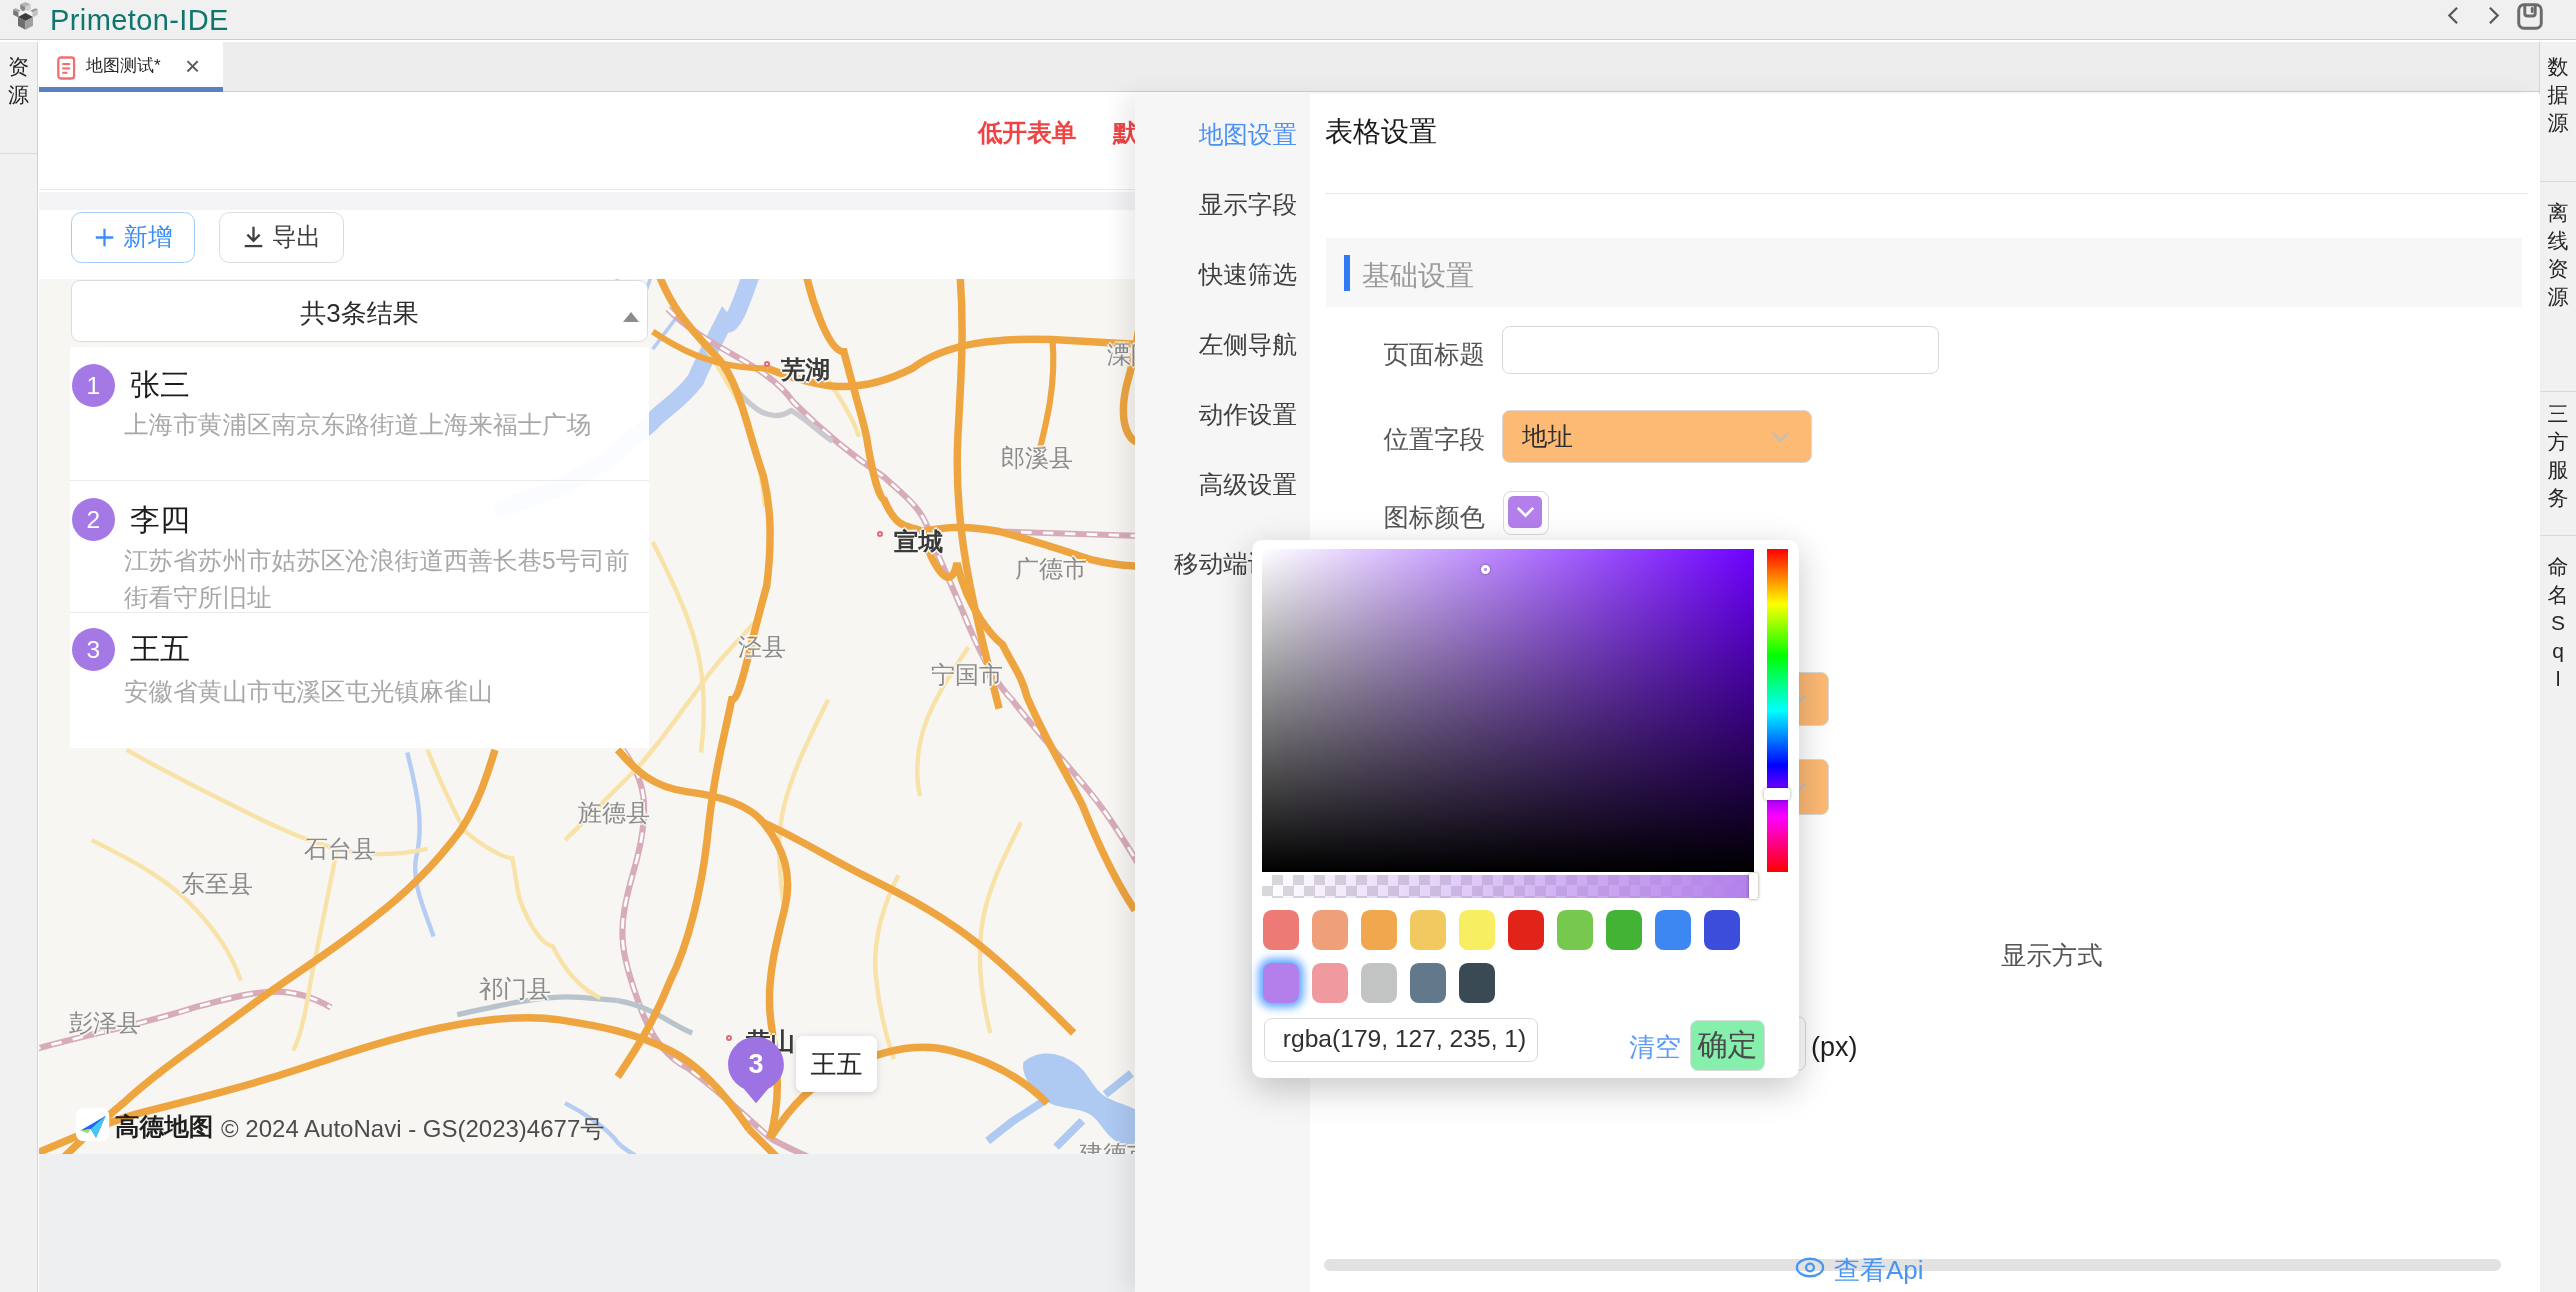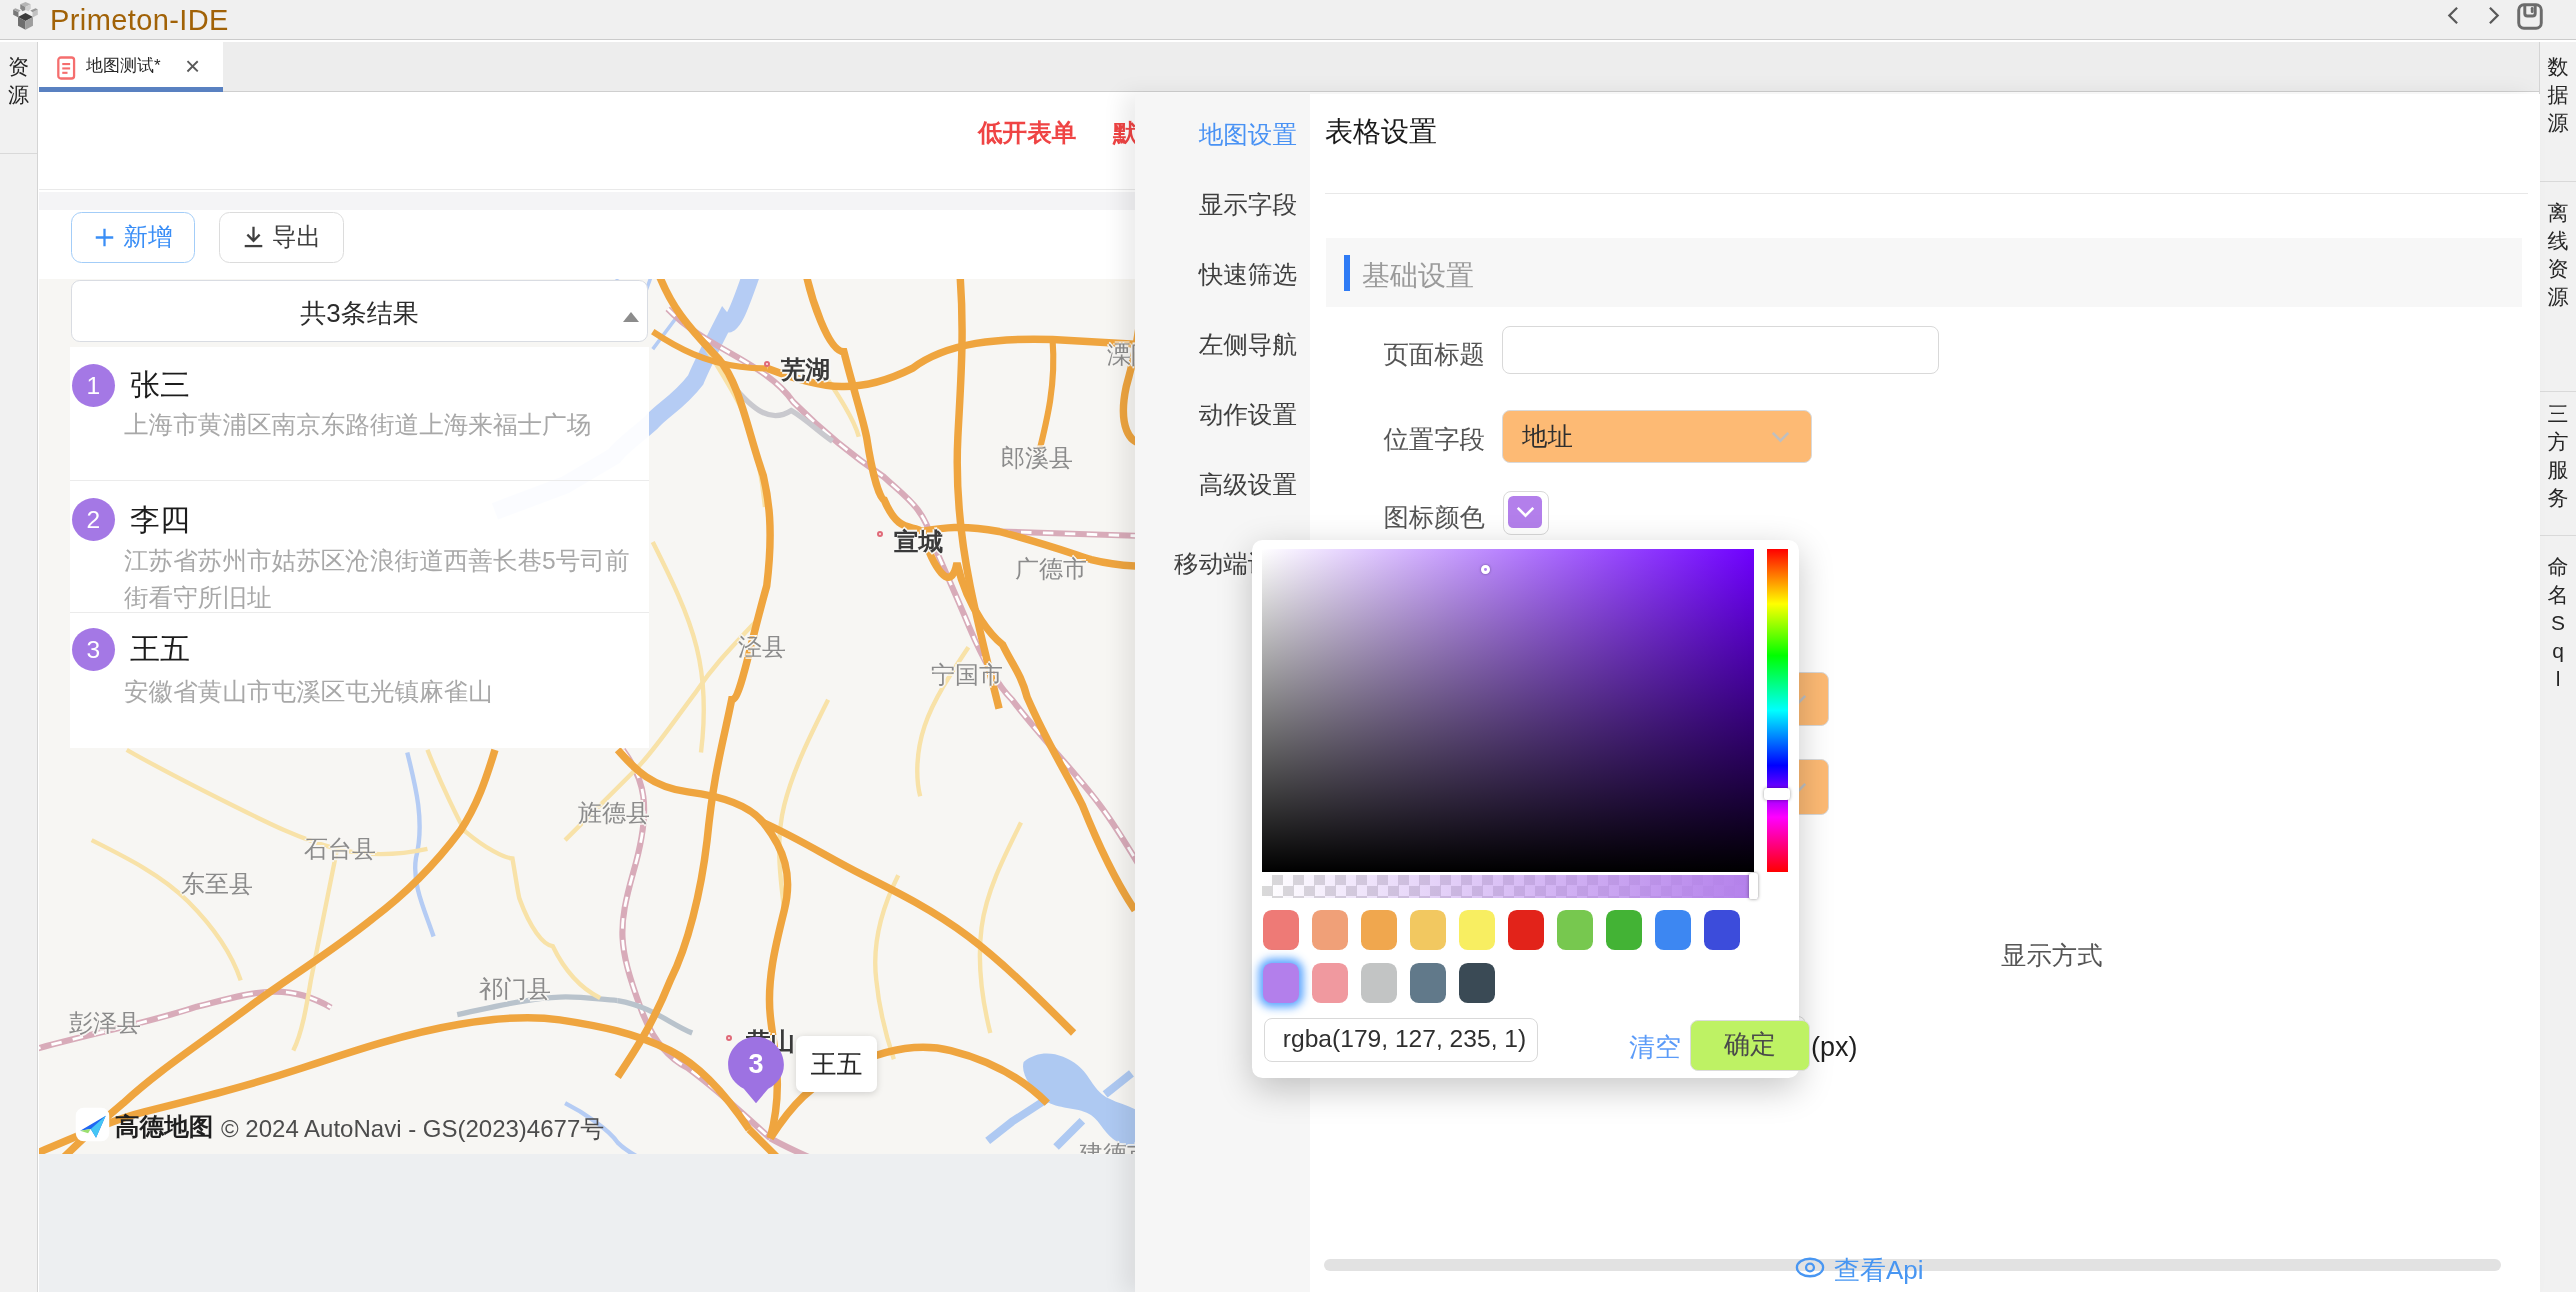--- a/index.html
+++ b/index.html
@@ -4,21 +4,21 @@
 <style>
 * { margin:0; padding:0; box-sizing:border-box; }
 html,body { width:2576px; height:1292px; overflow:hidden; background:#fff;
   font-family:"Liberation Sans", sans-serif; }
 .abs { position:absolute; }
 
 
 #topbar { position:absolute; left:0; top:0; width:2576px; height:40px;
   background:#f0f0f0; border-bottom:1.8px solid #cbcbcb; }
 #topbar h1 { position:absolute; left:50px; top:3.5px; font-size:29px; font-weight:500;
-  color:#a16207; letter-spacing:0.4px; }
+  color:#0f766e; letter-spacing:0.4px; }
 
 
 #leftbar { position:absolute; left:0; top:42px; width:38px; height:1250px;
   background:#f1f1f1; border-right:1.8px solid #d4d4d4; }
 #rightbar { position:absolute; left:2539px; top:42px; width:37px; height:1250px;
   background:#f1f1f1; border-left:1.8px solid #d4d4d4; }
 .vtext { position:absolute; width:100%; text-align:center; font-size:21px; color:#262626;
   line-height:28px; }
 .vdiv { position:absolute; left:0; width:100%; height:0; border-top:1.8px solid #d9d9d9; }
 
@@ -125,22 +125,22 @@
 #alpha { position:absolute; left:9.6px; top:335px; width:496px; height:23px;
   background-image:linear-gradient(to right, rgba(179,127,235,0), rgba(179,127,235,1)),
     repeating-conic-gradient(#d9d9d9 0% 25%, #fff 0% 50%);
   background-size:100% 100%, 21px 21px; }
 #alphah { position:absolute; left:487px; top:-1.8px; width:9.6px; height:25.4px; background:#fff;
   border-radius:2.6px; box-shadow:0 0 3.5px rgba(0,0,0,0.45); }
 .swatch { position:absolute; width:36px; height:40px; border-radius:8.8px; }
 #rgbain { position:absolute; left:12.3px; top:478px; width:274px; height:44px; border:1.8px solid #d9d9d9;
   border-radius:8px; font-size:24.6px; color:#2f2f2f; line-height:40px; padding-left:17.5px; }
 #clearbtn { position:absolute; left:377px; top:490px; font-size:26px; color:#5b9bf8; }
-#okbtn { position:absolute; left:438px; top:480px; width:120px; height:51px; border:1.8px solid #dcdcdc;
-  border-radius:8px; text-align:center; font-size:26px; color:#4a4a4a; line-height:47px; background:#bef264; }
+#okbtn { position:absolute; left:438px; top:480px; width:75px; height:51px; border:1.8px solid #dcdcdc;
+  border-radius:8px; text-align:center; font-size:30px; color:#4a4a4a; line-height:47px; background:#86efac; }
 </style>
 </head>
 <body>
 
 <div id="topbar">
   <svg class="abs" style="left:10.5px;top:1.8px" width="29" height="30" viewBox="0 0 33 34">
     <polygon points="16.5,12.5 8,17 16.5,21.5 25,17" fill="#3c3c3c"></polygon>
     <polygon points="8,17 16.5,21.5 16.5,31.5 8,27" fill="#6e6e6e"></polygon>
     <polygon points="25,17 16.5,21.5 16.5,31.5 25,27" fill="#9e9e9e"></polygon>
     <polygon points="10.5,2.5 16.5,5.5 22.5,2.5 16.5,0" fill="#b5b5b5"></polygon>

